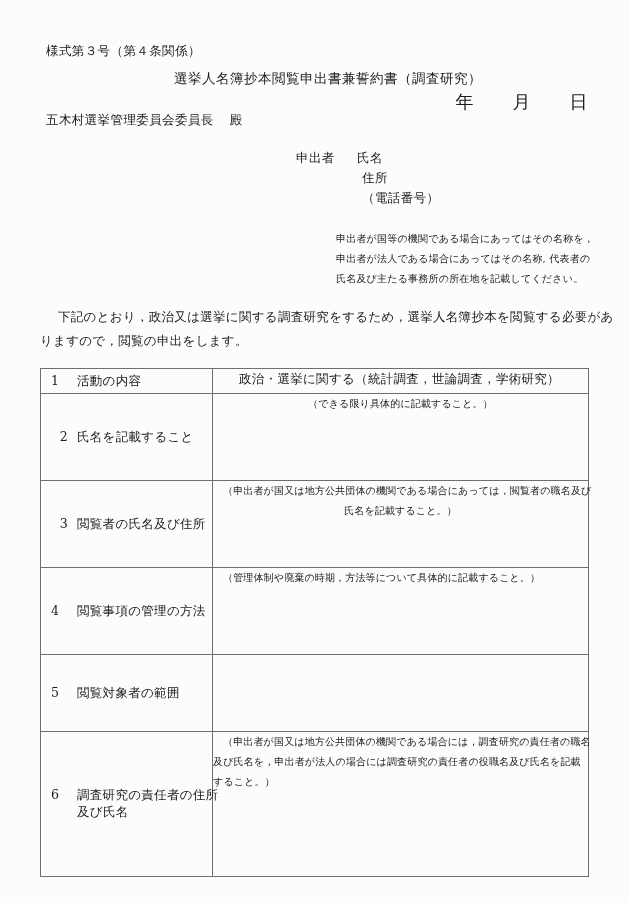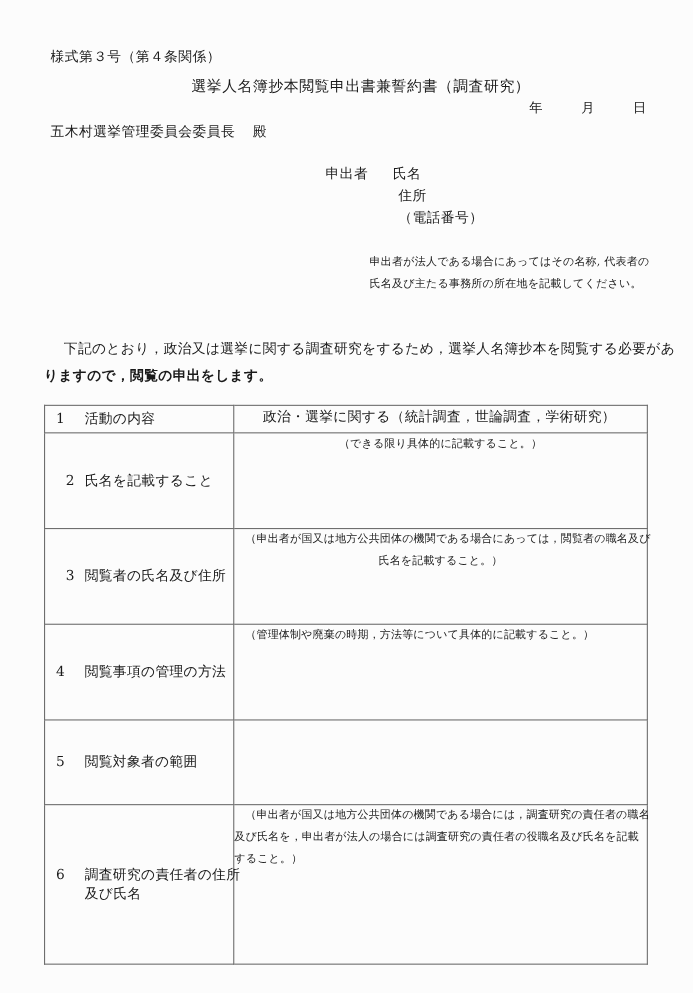--- a/index.html
+++ b/index.html
@@ -41,21 +41,21 @@
     font-size: 13.5px;
     letter-spacing: 0.5px;
     white-space: nowrap;
     padding-left: 26px;
     box-sizing: border-box;
   }
   .date-line {
     position: absolute;
     right: 42px;
     top: 90px;
-    font-size: 12px;
+    font-size: 18px;
     letter-spacing: 0.5px;
     white-space: nowrap;
   }
   .date-line span.seg { display: inline-block; }
   .date-line span.gap { display: inline-block; width: 26px; }
 
   .addressee {
     position: absolute;
     left: 46px;
     top: 112px;
@@ -94,21 +94,21 @@
   .body-par {
     position: absolute;
     left: 40px;
     top: 305px;
     width: 552px;
     font-size: 12.5px;
     line-height: 24px;
     letter-spacing: 0.3px;
   }
   .body-par .l1 { text-indent: 18px; white-space: nowrap; }
-  .body-par .l2 { white-space: nowrap; font-weight: bold; }
+  .body-par .l2 { white-space: nowrap; }
 
   
   .form-table {
     position: absolute;
     left: 40px;
     top: 368px;
     width: 548px;
     border-collapse: collapse;
     table-layout: fixed;
   }
@@ -200,20 +200,21 @@
     </div>
     <div class="row">
       <span class="indent"></span><span>住所</span>
     </div>
     <div class="row">
       <span class="indent"></span><span>（電話番号）</span>
     </div>
   </div>
 
   <div class="note-block">
+    <div>申出者が国等の機関である場合にあってはその名称を，</div>
     <div>申出者が法人である場合にあってはその名称, 代表者の</div>
     <div>氏名及び主たる事務所の所在地を記載してください。</div>
   </div>
 
   <div class="body-par">
     <div class="l1">下記のとおり，政治又は選挙に関する調査研究をするため，選挙人名簿抄本を閲覧する必要があ</div>
     <div class="l2">りますので，閲覧の申出をします。</div>
   </div>
 
   <table class="form-table">

